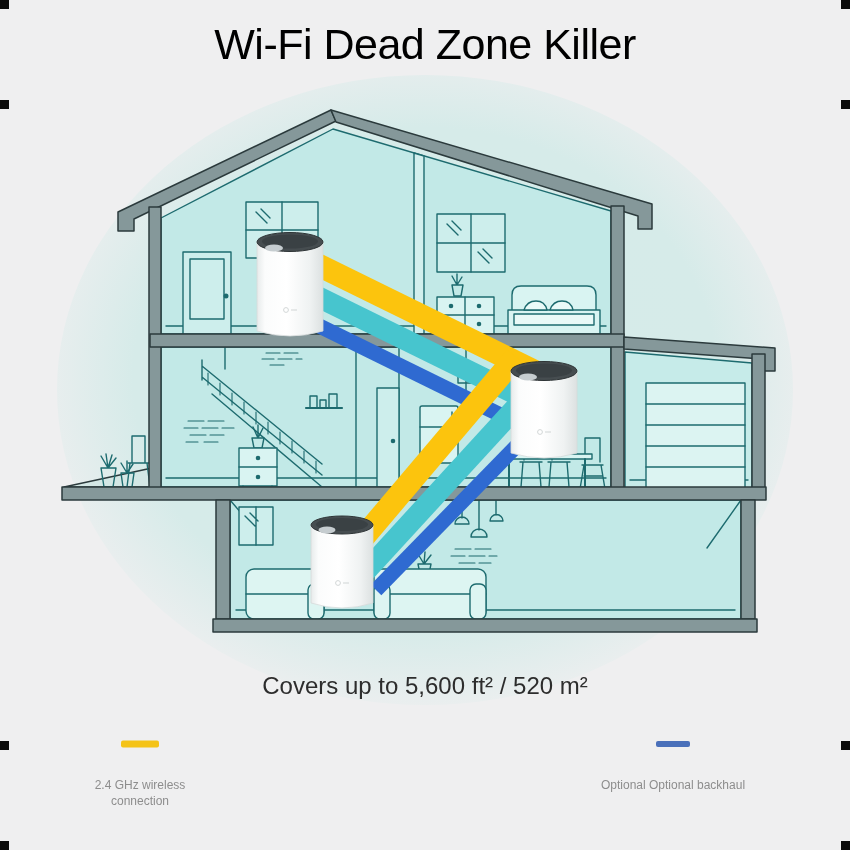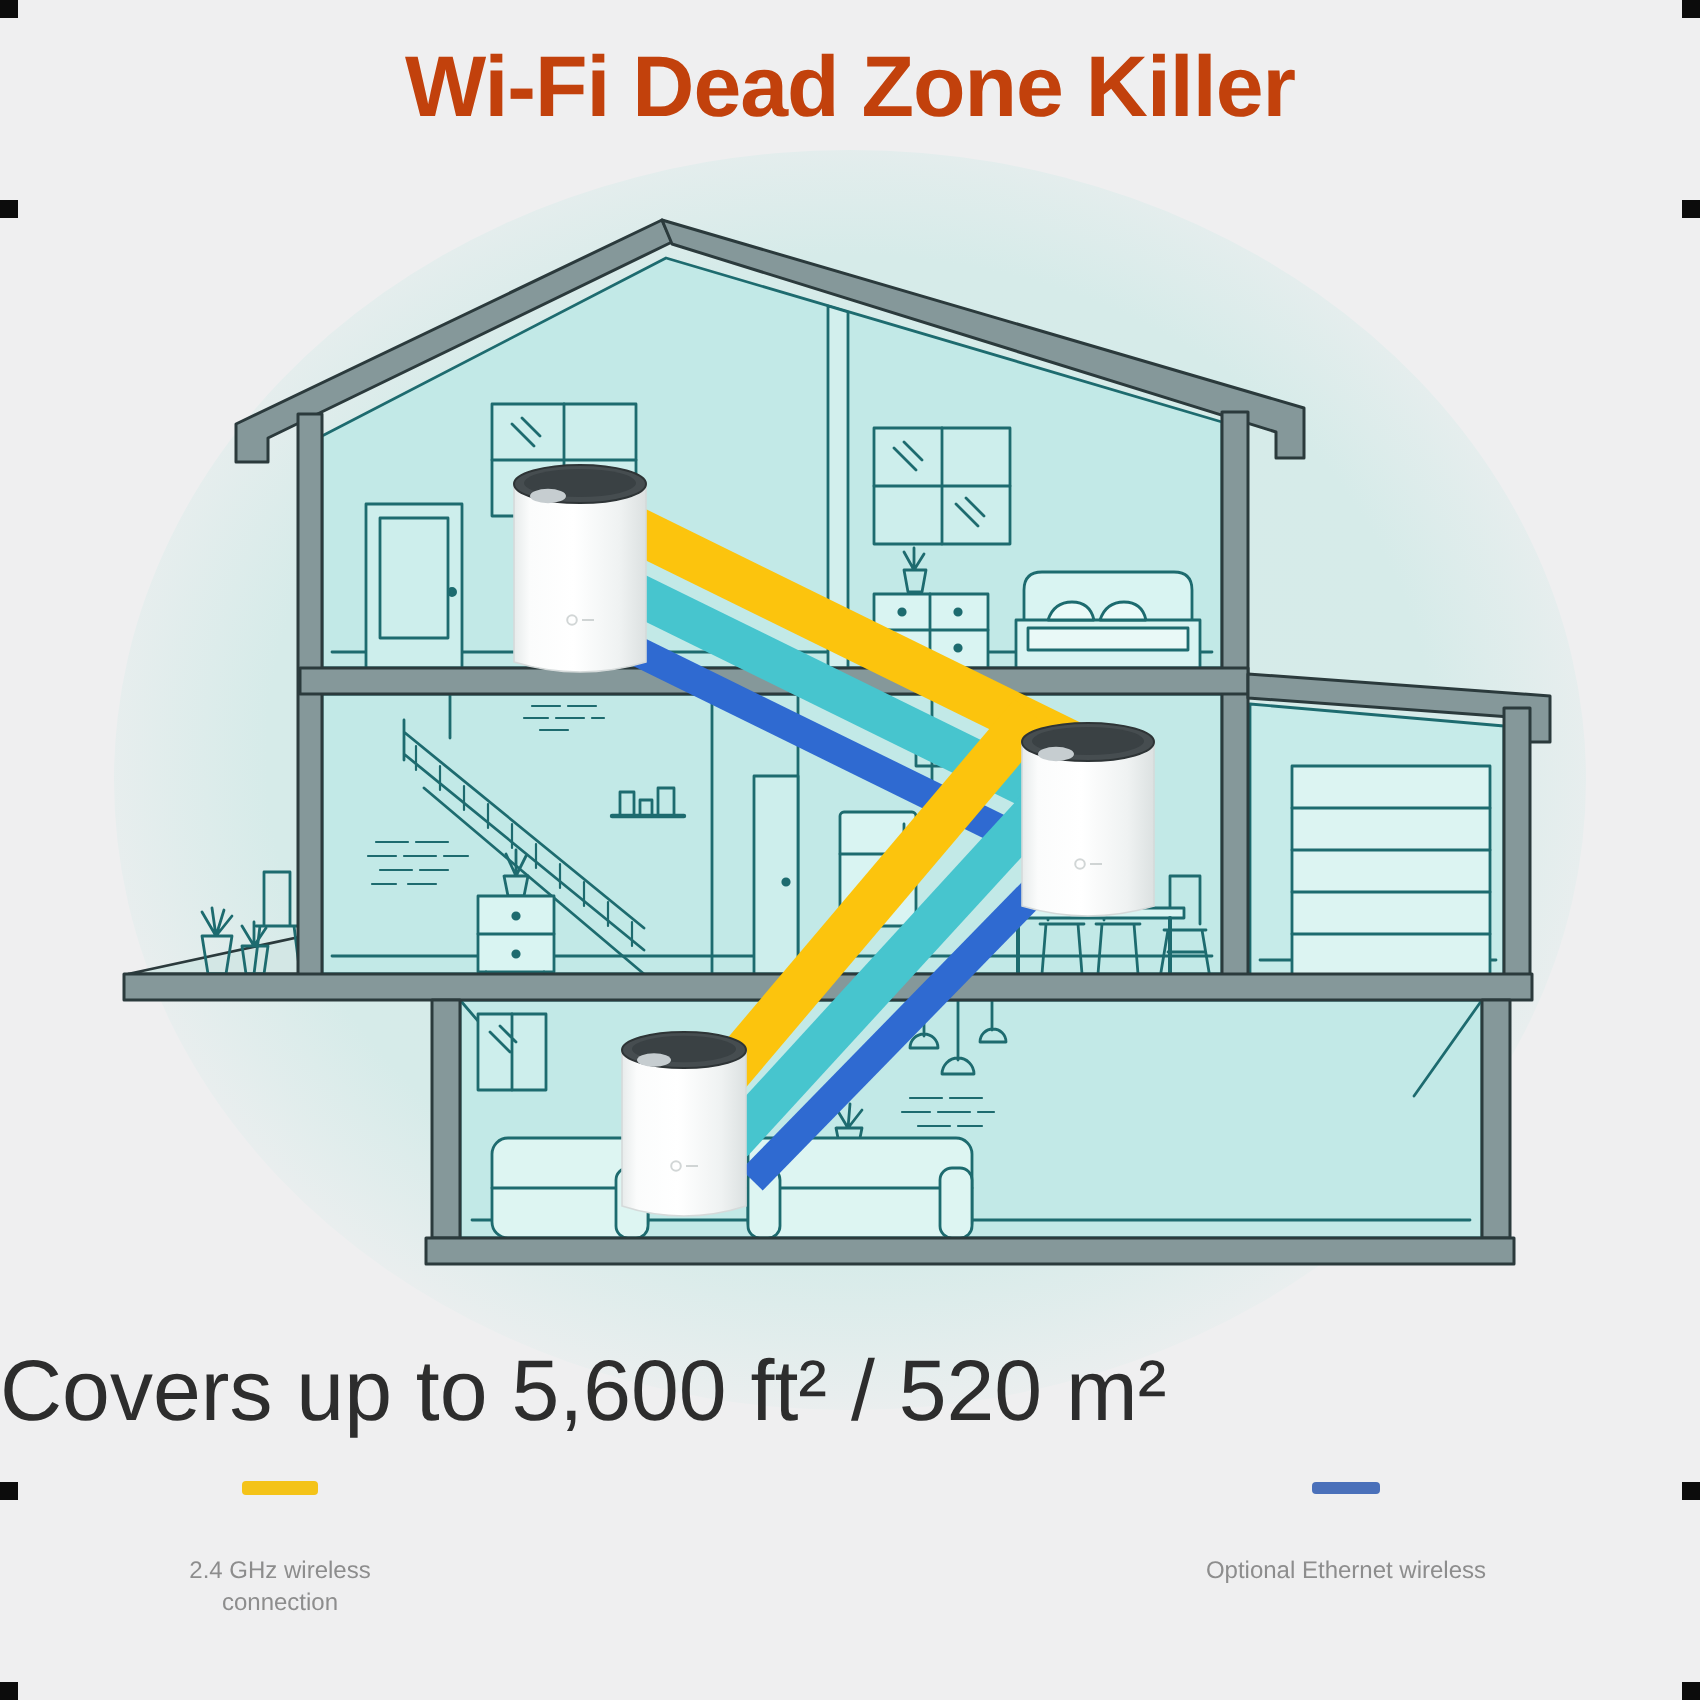--- a/index.html
+++ b/index.html
@@ -1,21 +1,21 @@
 <!DOCTYPE html>
 <html><head>
 <meta charset="utf-8">
 <style>
   html,body{margin:0;padding:0;background:#efeff0;}
   .stage{position:relative;width:850px;height:850px;background:#efeff0;overflow:hidden;
          font-family:"Liberation Sans",sans-serif;}
   .title{position:absolute;top:20px;left:0;width:100%;text-align:center;
-         font-size:43px;font-weight:700;letter-spacing:-0.5px;color:#c2410c;}
-  .coverage{position:absolute;top:672px;left:0;width:100%;
-            font-size:43px;font-weight:400;color:#2d2d2d;}
+         font-size:43px;font-weight:400;letter-spacing:-0.5px;color:#000000;}
+  .coverage{position:absolute;top:672px;left:0;width:100%;text-align:center;
+            font-size:24px;font-weight:400;color:#2d2d2d;}
   .illu{position:absolute;top:0;left:0;}
   .legend{position:absolute;top:740px;left:0;width:100%;height:100px;}
   .legend-item{position:absolute;top:0;text-align:center;}
   .legend-item .dash{display:block;margin:0 auto;}
   .llabel{margin-top:30px;font-size:12px;line-height:1.32;color:#8d8d8d;
           max-width:152px;margin-left:auto;margin-right:auto;}
   .li-1{left:40px;width:200px;}
   .li-2{left:303px;width:200px;}
   .li-3{left:570px;width:206px;}
   .mark{position:absolute;width:9px;height:9px;background:#0c0c0c;}
@@ -253,21 +253,21 @@
     <div class="legend-item li-1">
       <svg class="dash" width="38" height="8">
         <rect x="0" y="0.5" width="38" height="7" rx="2" fill="#F4C318"></rect>
       </svg>
       <div class="llabel">2.4 GHz wireless connection</div>
     </div>
     <div class="legend-item li-3">
       <svg class="dash" width="34" height="8">
         <rect x="0" y="1" width="34" height="6" rx="2" fill="#4A70BA"></rect>
       </svg>
-      <div class="llabel">Optional Ethernet wireless</div>
+      <div class="llabel">Optional Optional backhaul</div>
     </div>
   </div>
 
   <div class="mark" style="left:0;top:0;"></div>
   <div class="mark" style="left:841px;top:0;"></div>
   <div class="mark" style="left:0;top:841px;"></div>
   <div class="mark" style="left:841px;top:841px;"></div>
   <div class="mark" style="left:0;top:100px;"></div>
   <div class="mark" style="left:841px;top:100px;"></div>
   <div class="mark" style="left:0;top:741px;"></div>

